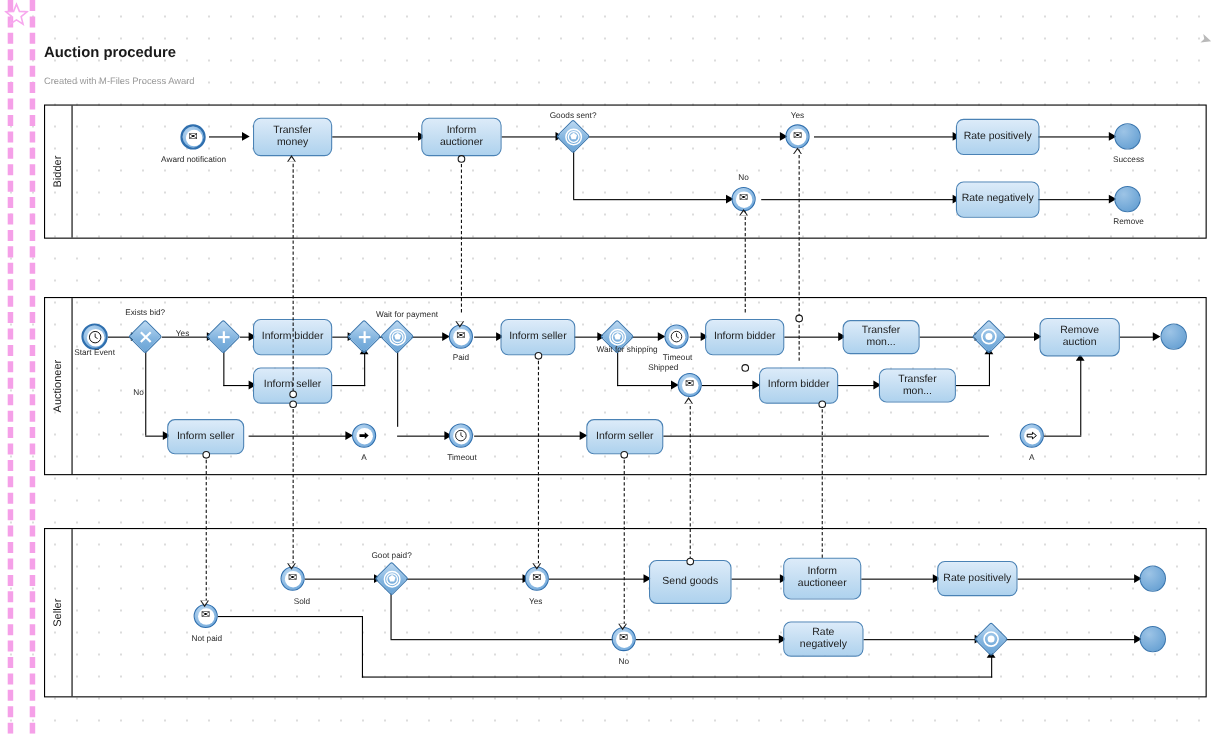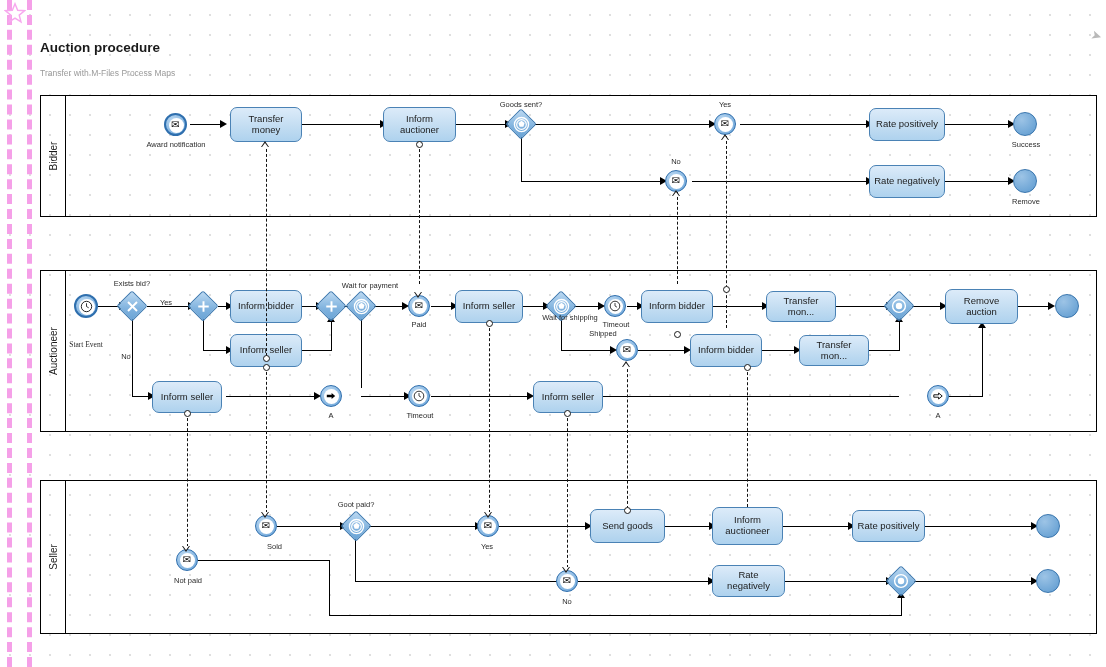--- a/index.html
+++ b/index.html
@@ -90,21 +90,21 @@
 
   <div class="pink-rail" style="left:7px"></div>
   <div class="pink-rail" style="left:27px"></div>
   <div class="pink-star">
     <svg width="22" height="22" viewBox="0 0 24 24">
         <path d="M12 2 L14.9 9.1 L22.5 9.5 L16.6 14.3 L18.5 21.7 L12 17.5 L5.5 21.7 L7.4 14.3 L1.5 9.5 L9.1 9.1 Z" fill="none" stroke="#f7a8ee" stroke-width="1.6"></path>
       </svg>
   </div>
 
   <div class="title">Auction procedure</div>
-  <div class="subtitle">Transfer with M-Files Process Maps</div>
+  <div class="subtitle">Created with M-Files Process Award</div>
   <div class="logo-tick">➤</div>
 
   <div class="pool" style="left:40px;top:95px;width:1055px;height:120px;">
     <div class="pool-label">
       <span>Bidder</span>
     </div>
   </div>
 
   <div class="ln lnh" style="left:190px;top:124px;width:32px;"></div>
   <div class="arw arw-r" style="left:220px;top:120px;"></div>
@@ -239,21 +239,21 @@
   <div class="lbl" style="left:115px;top:352px;width:22px;">No</div>
 
   <div class="node evt evt-start" style="left:74px;top:294px;width:24px;height:24px;">
     <div class="evt-white" style="left:3px;top:3px;width:16px;height:16px;"></div>
     <svg style="position:absolute;z-index:3" width="13" height="13" viewBox="0 0 20 20">
         <circle cx="10" cy="10" r="8" fill="none" stroke="#000" stroke-width="1.3"></circle>
         <line x1="10" y1="10" x2="10" y2="5" stroke="#000" stroke-width="1.2"></line>
         <line x1="10" y1="10" x2="13.4" y2="12" stroke="#000" stroke-width="1.2"></line>
       </svg>
   </div>
-  <div class="lbl" style="left:60px;top:340px;width:52px;font-family:Liberation Serif, serif;">Start Event</div>
+  <div class="lbl" style="left:60px;top:316px;width:52px;">Start Event</div>
 
   <div class="gw" style="left:121px;top:295px;width:22px;height:22px;border-radius:2px;">
     <div class="gw-inner">
       <svg width="15" height="15" viewBox="0 0 20 20">
           <line x1="4" y1="4" x2="16" y2="16" stroke="#fff" stroke-width="2.6"></line>
           <line x1="16" y1="4" x2="4" y2="16" stroke="#fff" stroke-width="2.6"></line>
         </svg>
     </div>
   </div>
   <div class="lbl" style="left:101px;top:279px;width:62px;">Exists bid?</div>
@@ -432,21 +432,21 @@
     <div class="glyph">✉</div>
   </div>
   <div class="lbl" style="left:470px;top:542px;width:34px;">Yes</div>
 
   <div class="node evt evt-int" style="left:556px;top:570px;width:22px;height:22px;">
     <div class="evt-white" style="left:2.5px;top:2.5px;width:15px;height:15px;"></div>
     <div class="glyph">✉</div>
   </div>
   <div class="lbl" style="left:550px;top:597px;width:34px;">No</div>
 
-  <div class="node task" style="left:590px;top:509px;width:75px;height:34px;">Send goods</div>
+  <div class="node task" style="left:590px;top:509px;width:75px;height:40px;">Send goods</div>
   <div class="node task" style="left:712px;top:507px;width:71px;height:38px;">Inform auctioneer</div>
   <div class="node task" style="left:852px;top:510px;width:73px;height:32px;">Rate positively</div>
   <div class="node task" style="left:712px;top:565px;width:73px;height:32px;">Rate negatively</div>
 
   <div class="gw" style="left:890px;top:570px;width:22px;height:22px;border-radius:2px;">
     <div class="gw-inner">
       <svg width="16" height="16" viewBox="0 0 20 20">
           <circle cx="10" cy="10" r="8" fill="none" stroke="#fff" stroke-width="1.8"></circle>
           <circle cx="10" cy="10" r="4" fill="#fff"></circle>
         </svg>

